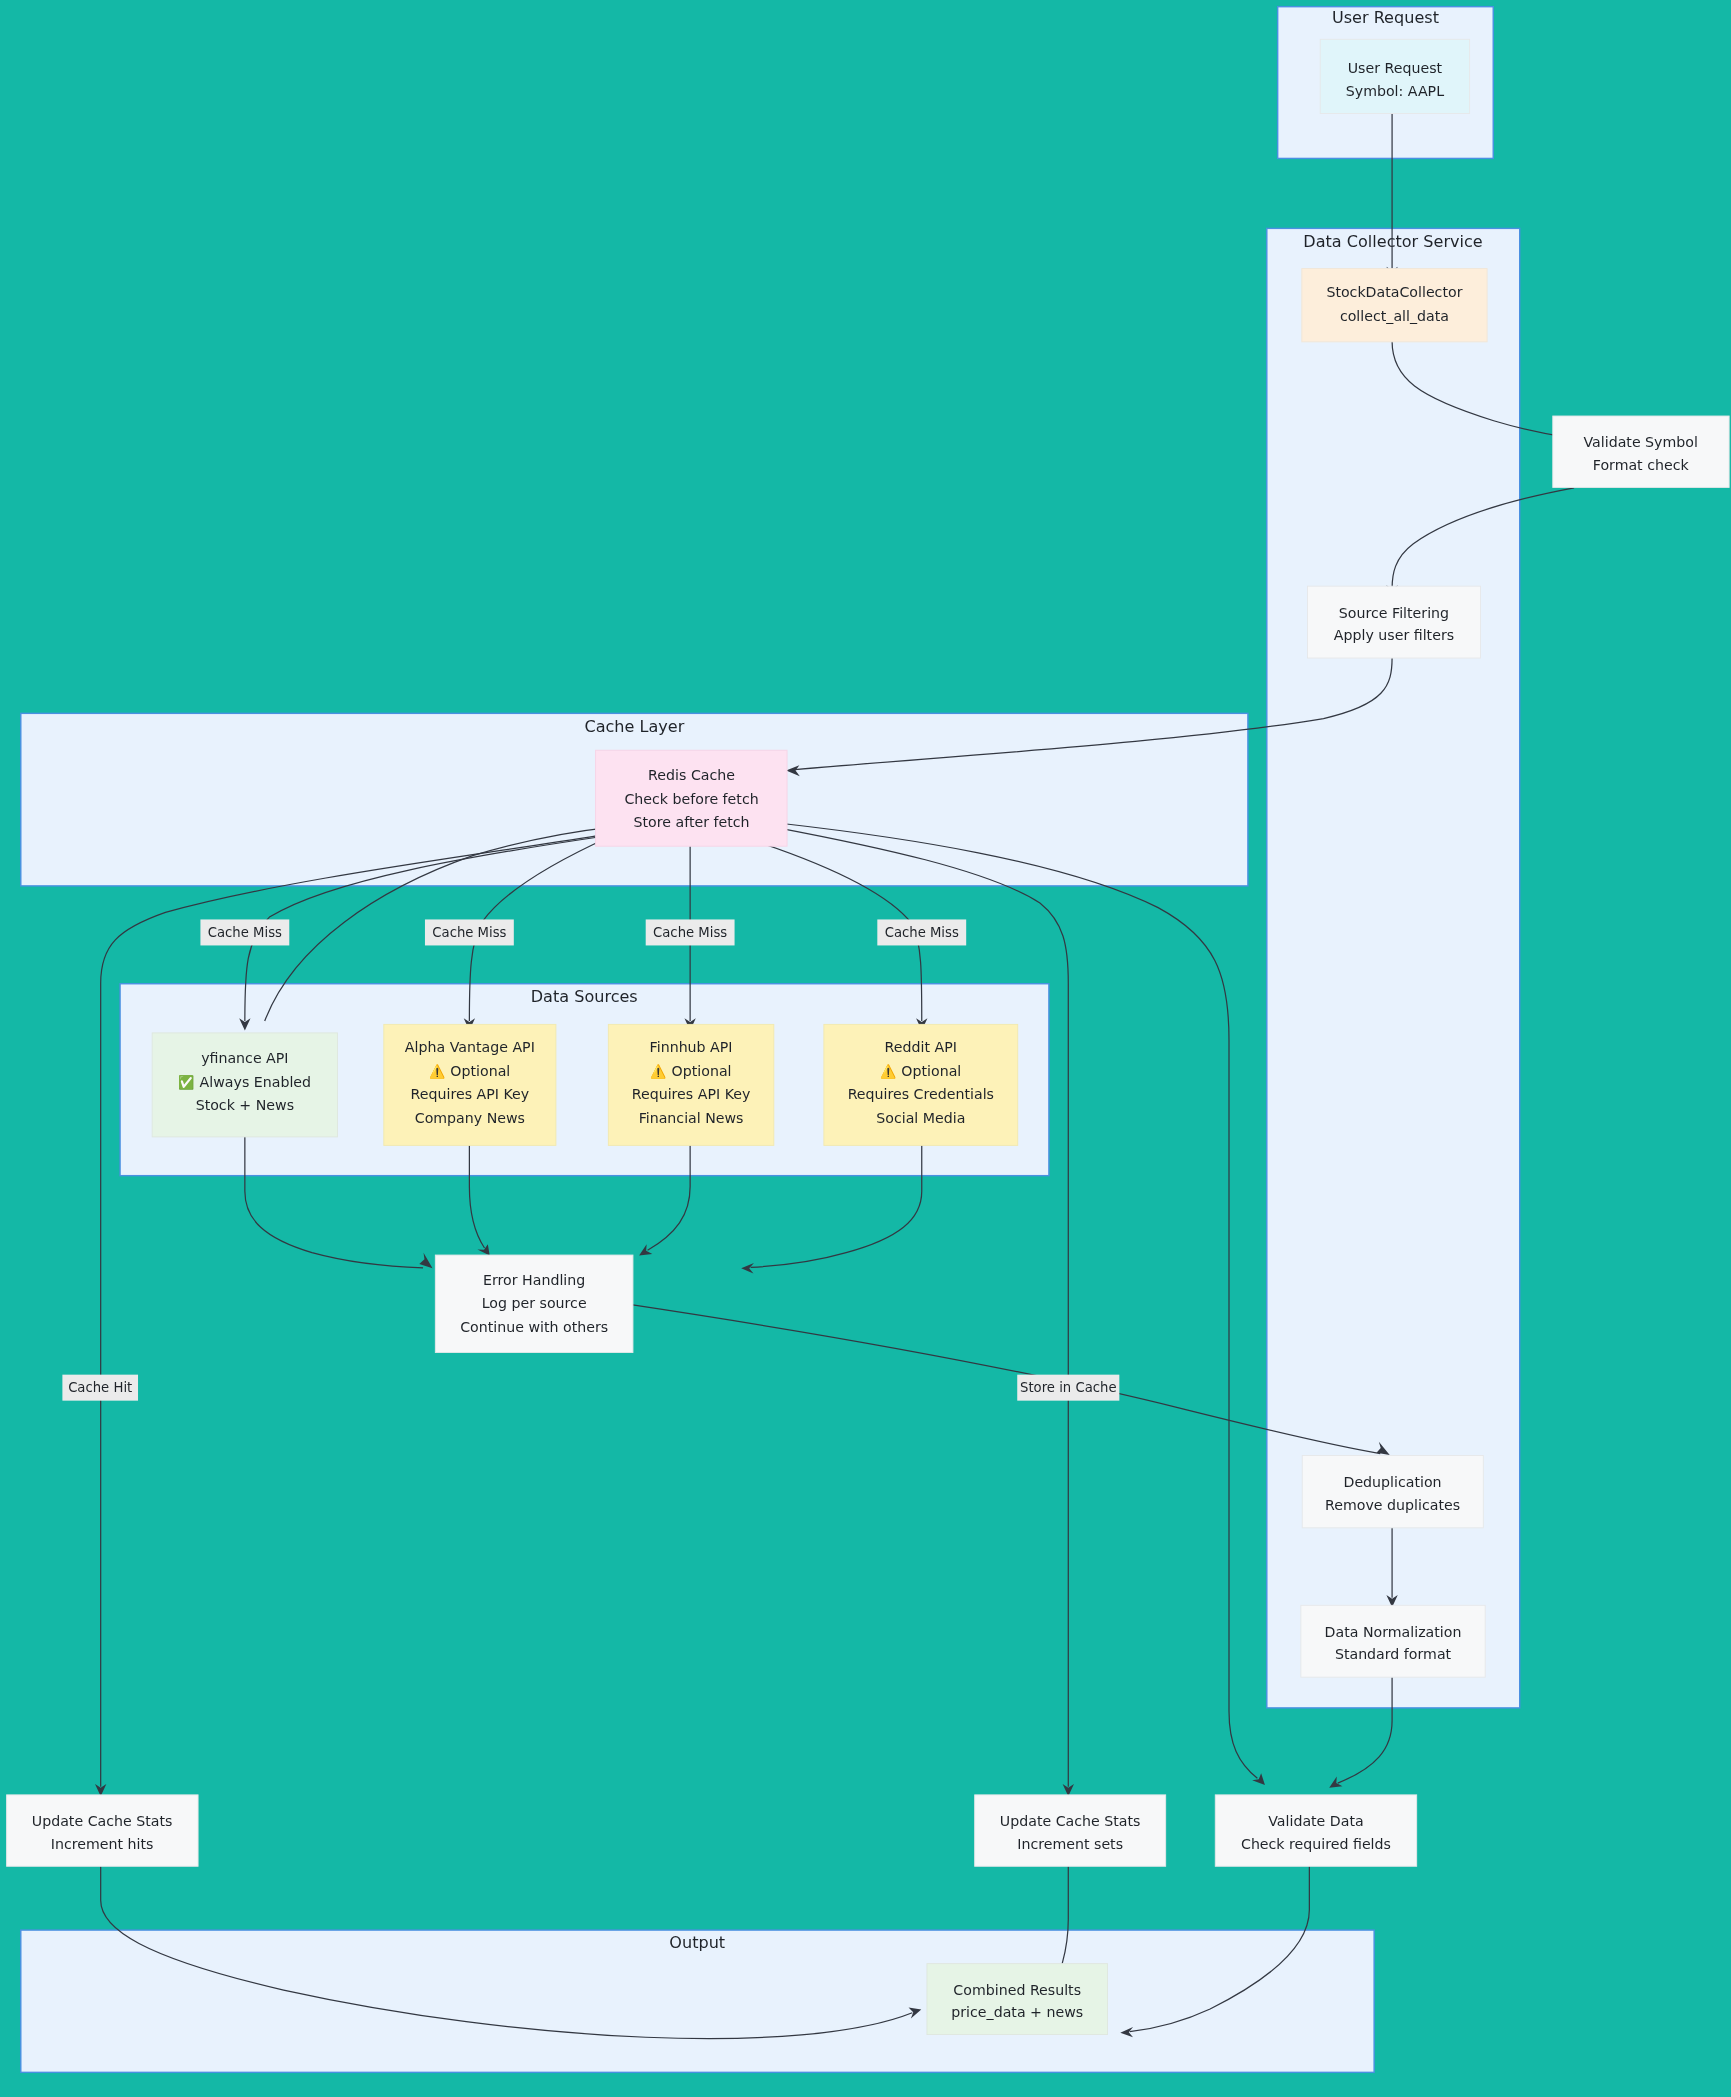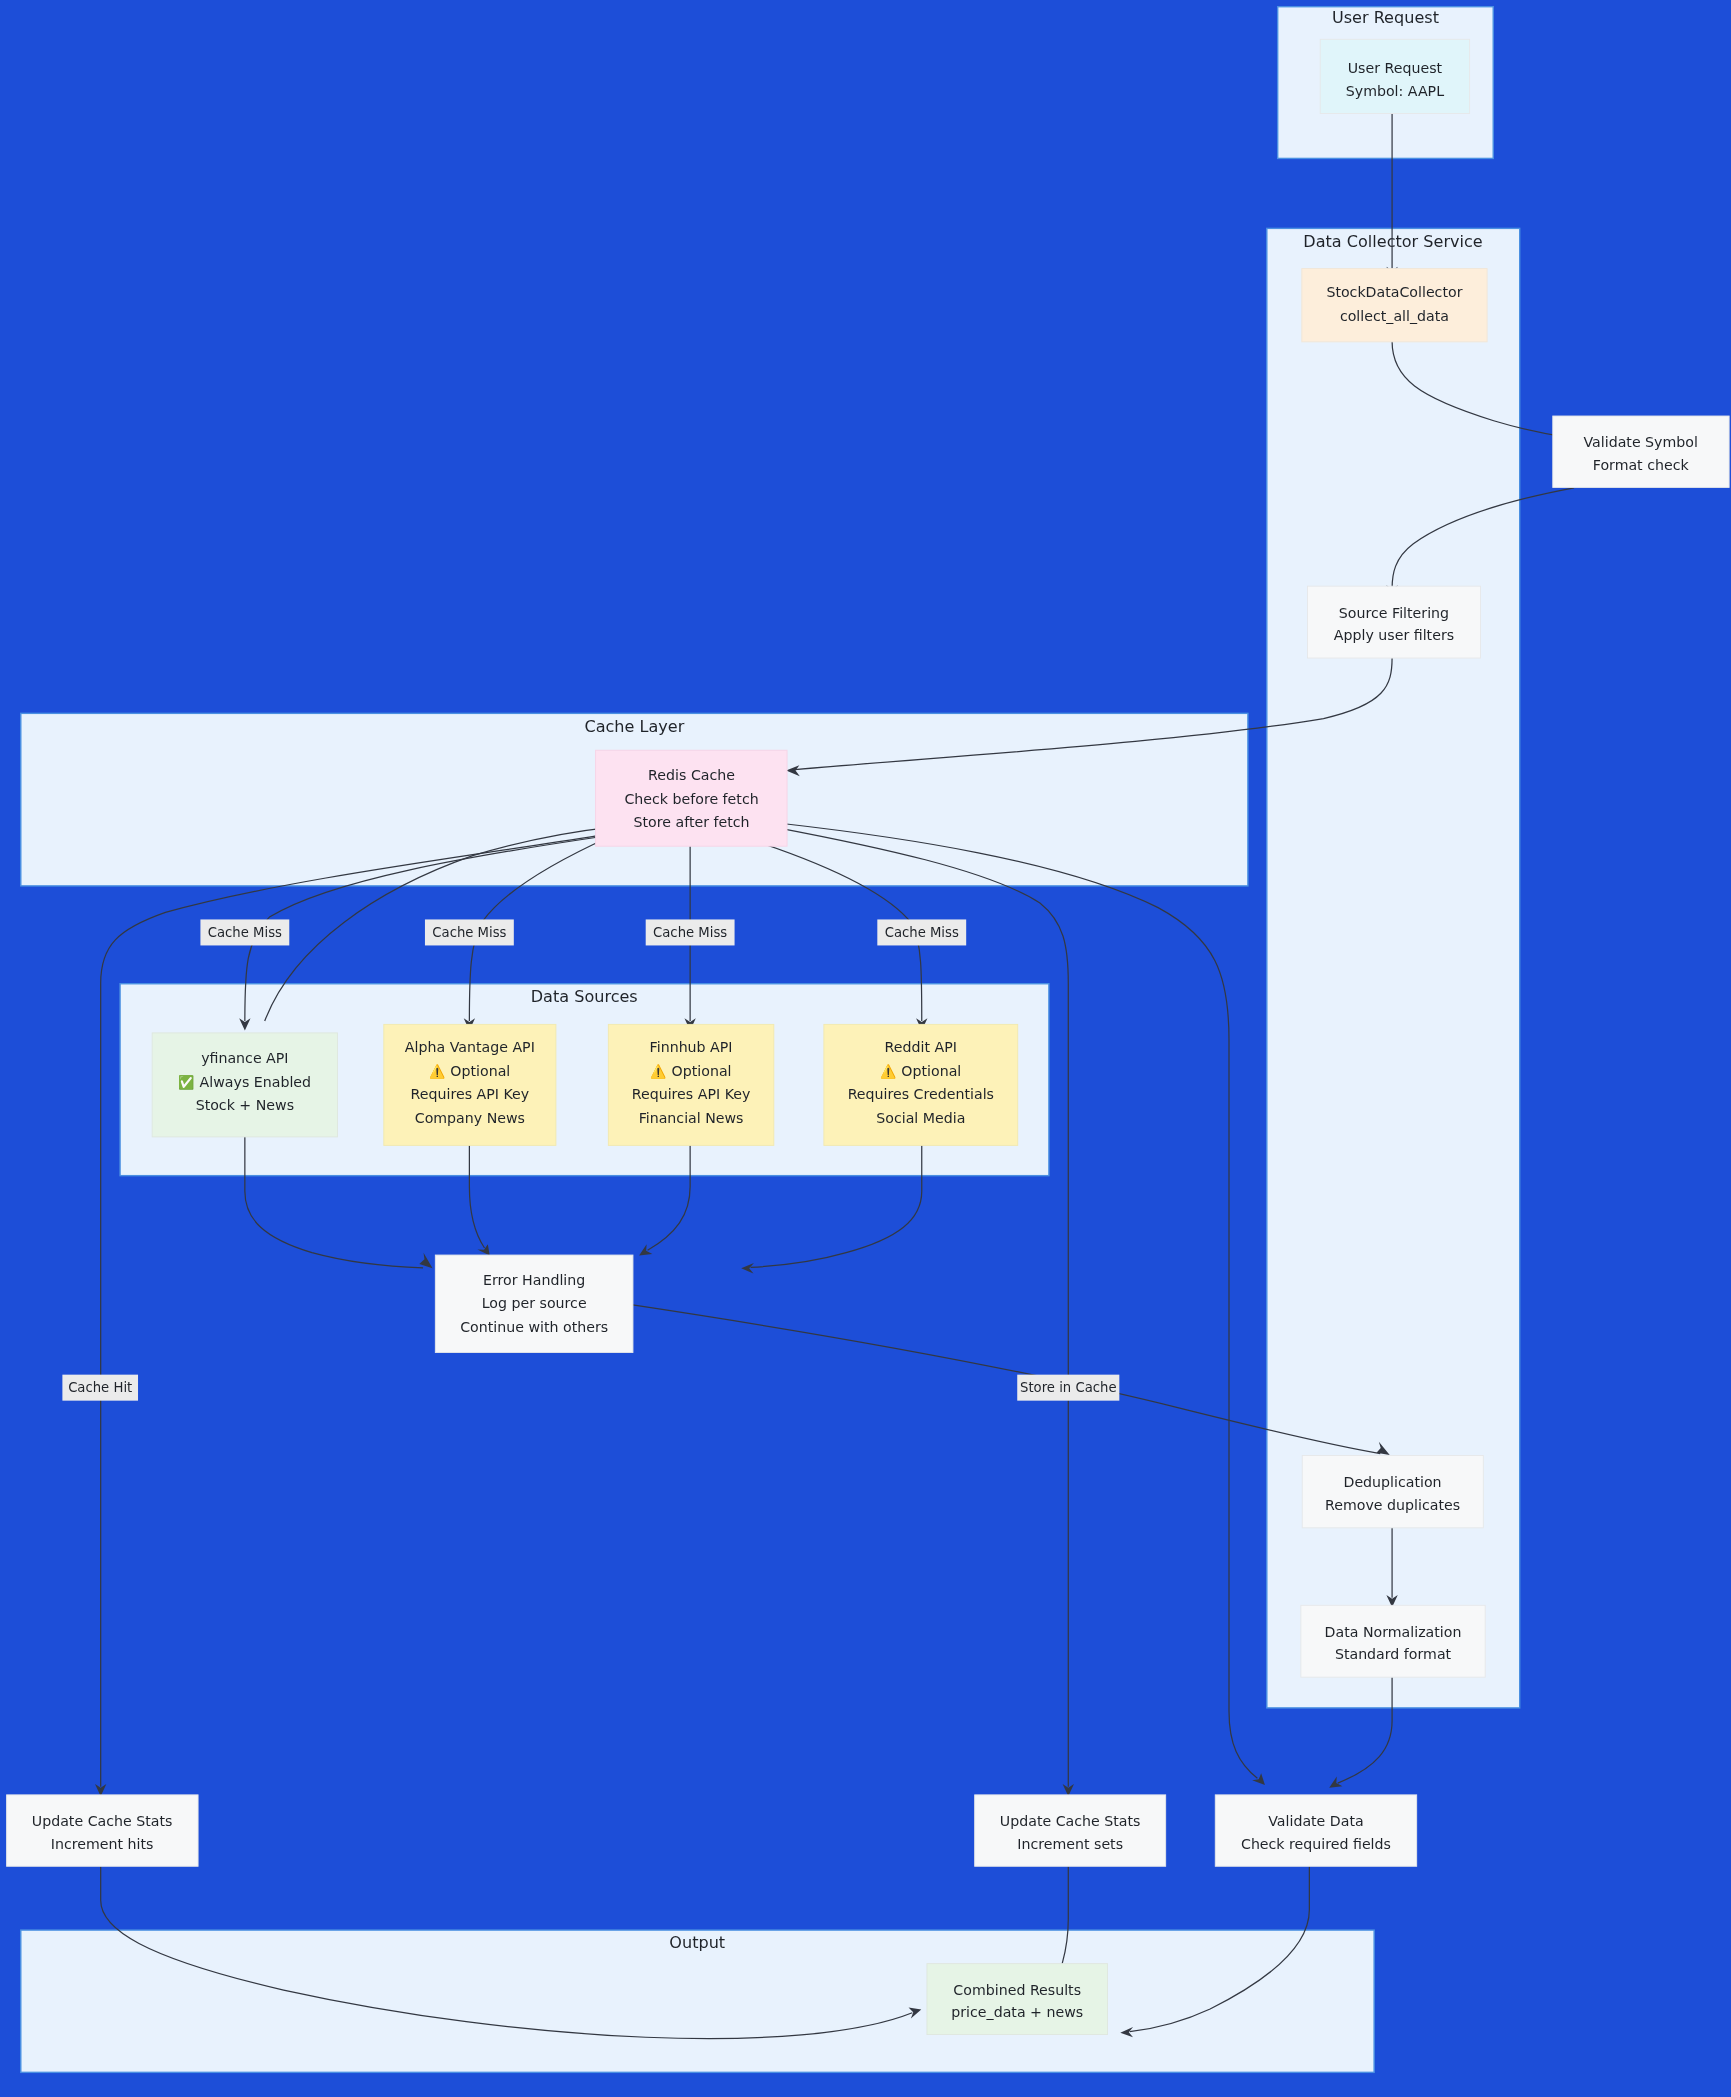--- a/index.html
+++ b/index.html
@@ -10,21 +10,21 @@
   body {
     width: 1731px;
     height: 2097px;
     font-family: "DejaVu Sans", sans-serif;
     overflow: hidden;
   }
   #diagram {
     position: relative;
     width: 1731px;
     height: 2097px;
-    background: #1d4ed8;
+    background: #14b8a6;
   }
   svg.layer {
     position: absolute;
     top: 0;
     left: 0;
     width: 1731px;
     height: 2097px;
   }
   
   .cluster rect {

